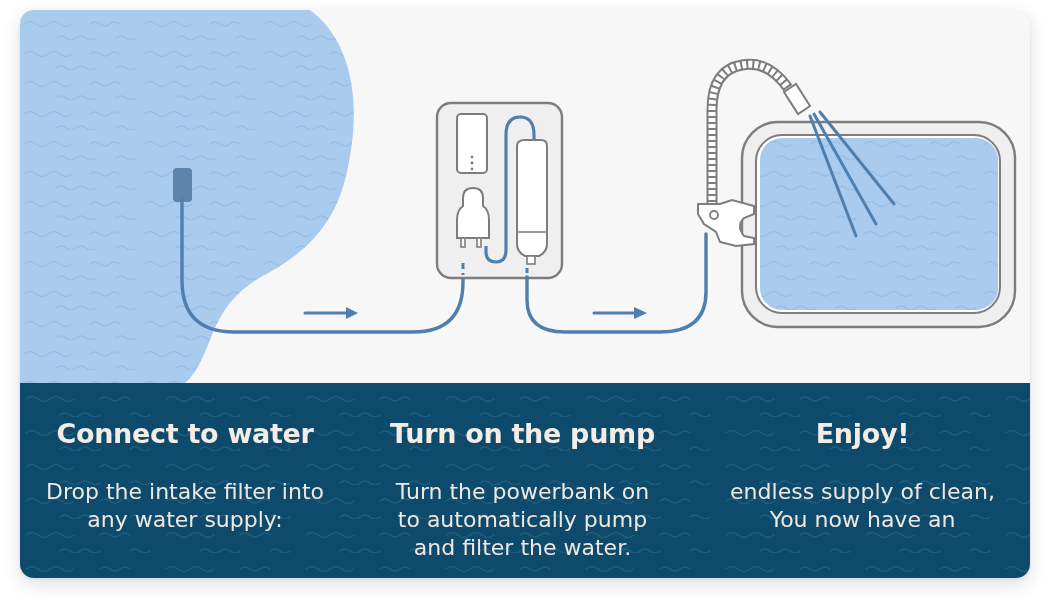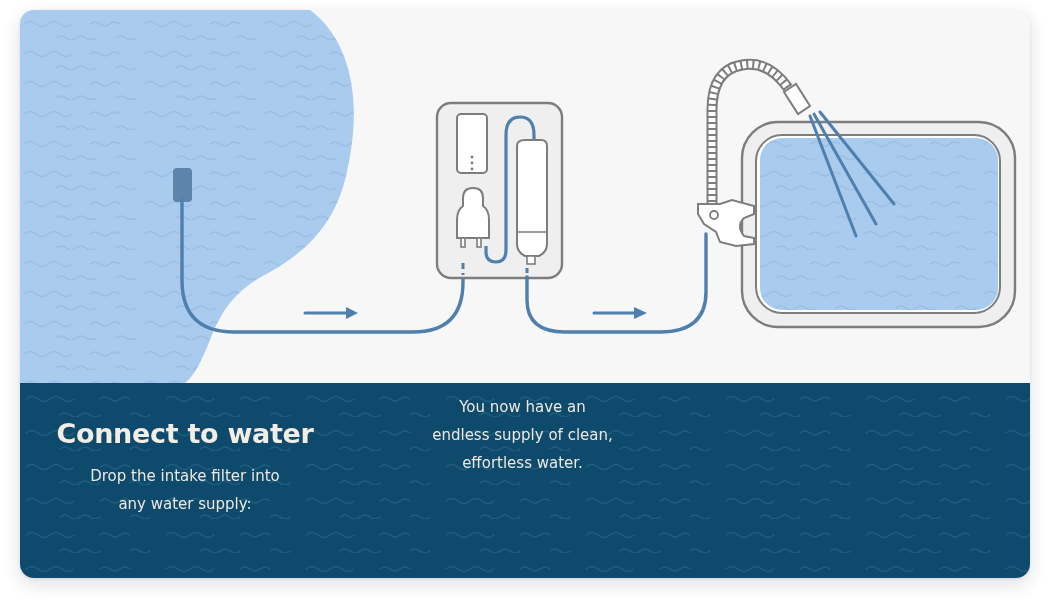--- a/index.html
+++ b/index.html
@@ -68,23 +68,23 @@
       font-family: "DejaVu Sans", sans-serif;
       font-weight: bold;
       font-size: 27px;
       letter-spacing: -0.3px;
       margin-top: 33px;
       line-height: 36px;
       color: #f3ede6;
     }
     .step-desc {
       font-family: "DejaVu Sans", sans-serif;
-      font-size: 15px;
+      font-size: 22px;
       line-height: 28px;
-      margin-top: 10px;
+      margin-top: 26px;
       color: #eee8e1;
     }
   </style>
 </head>
 <body>
 
 <div class="card">
 
   <div class="illustration">
     <svg width="1010" height="373" viewBox="0 0 1010 373" xmlns="http://www.w3.org/2000/svg">
@@ -192,21 +192,29 @@
 
     <div class="steps">
       <div class="step">
         <div class="step-title">Connect to water</div>
         <div class="step-desc">
           <div>Drop the intake filter into</div>
           <div>any water supply:</div>
         </div>
       </div>
       <div class="step">
+        <div class="step-title">Turn on the pump</div>
         <div class="step-desc">
+          <div>Turn the powerbank on</div>
+          <div>to automatically pump</div>
+          <div>and filter the water.</div>
+        </div>
+      </div>
+      <div class="step">
+        <div class="step-title">Enjoy!</div>
+        <div class="step-desc">
+          <div>endless supply of clean,</div>
           <div>You now have an</div>
-          <div>endless supply of clean,</div>
-          <div>effortless water.</div>
         </div>
       </div>
     </div>
   </div>
 </div>
 
 </body></html>

